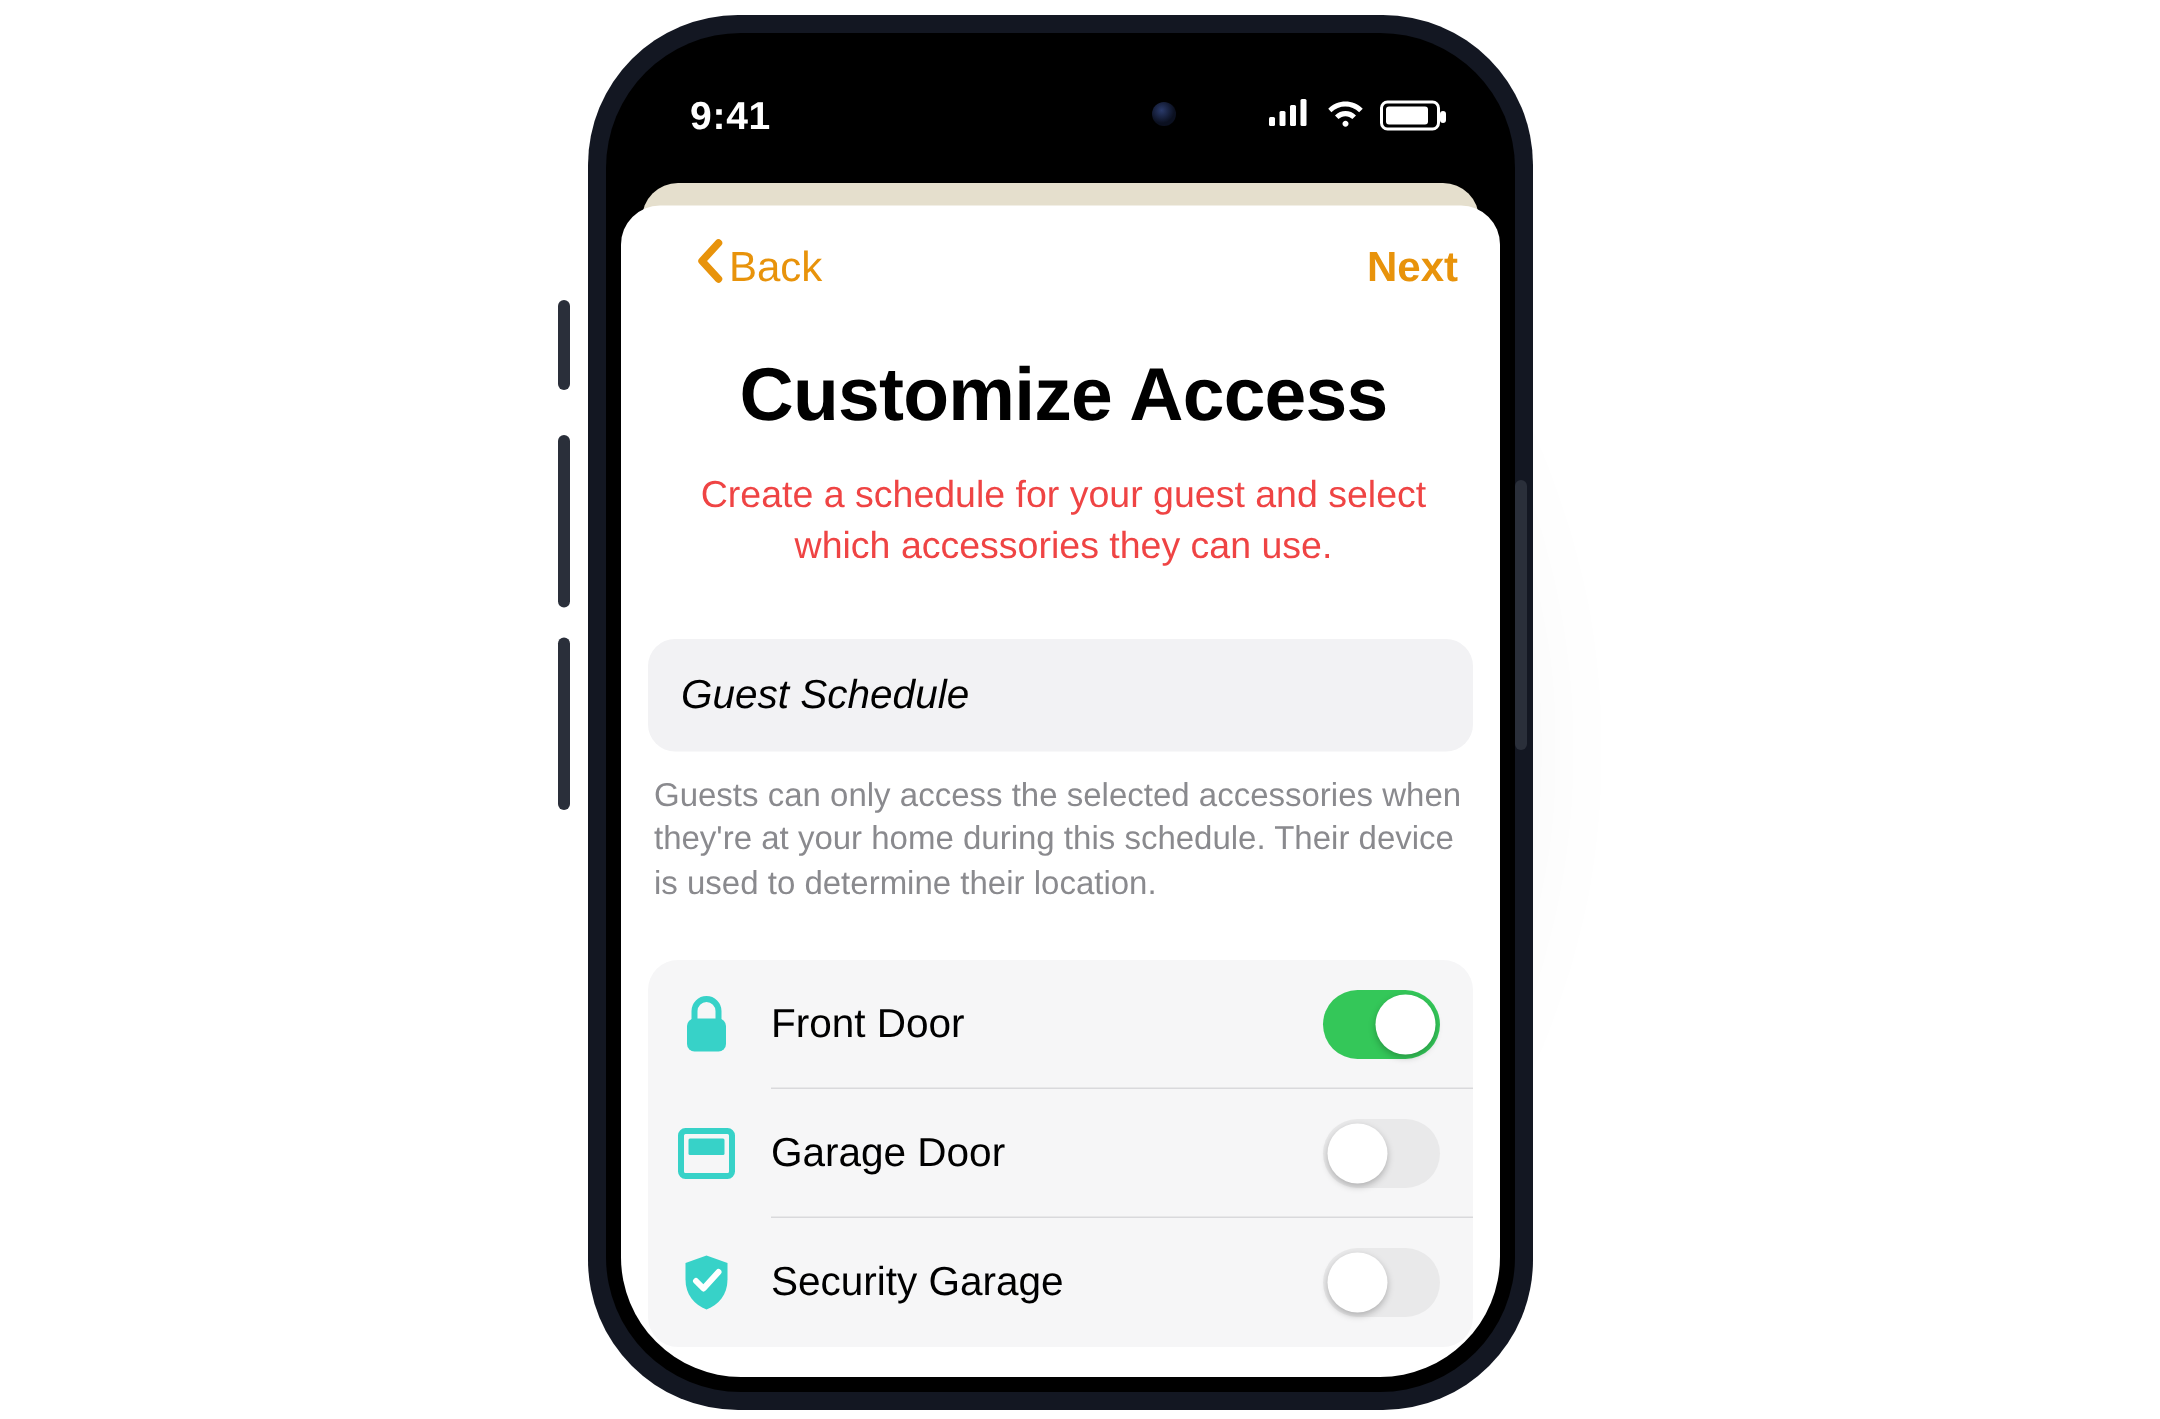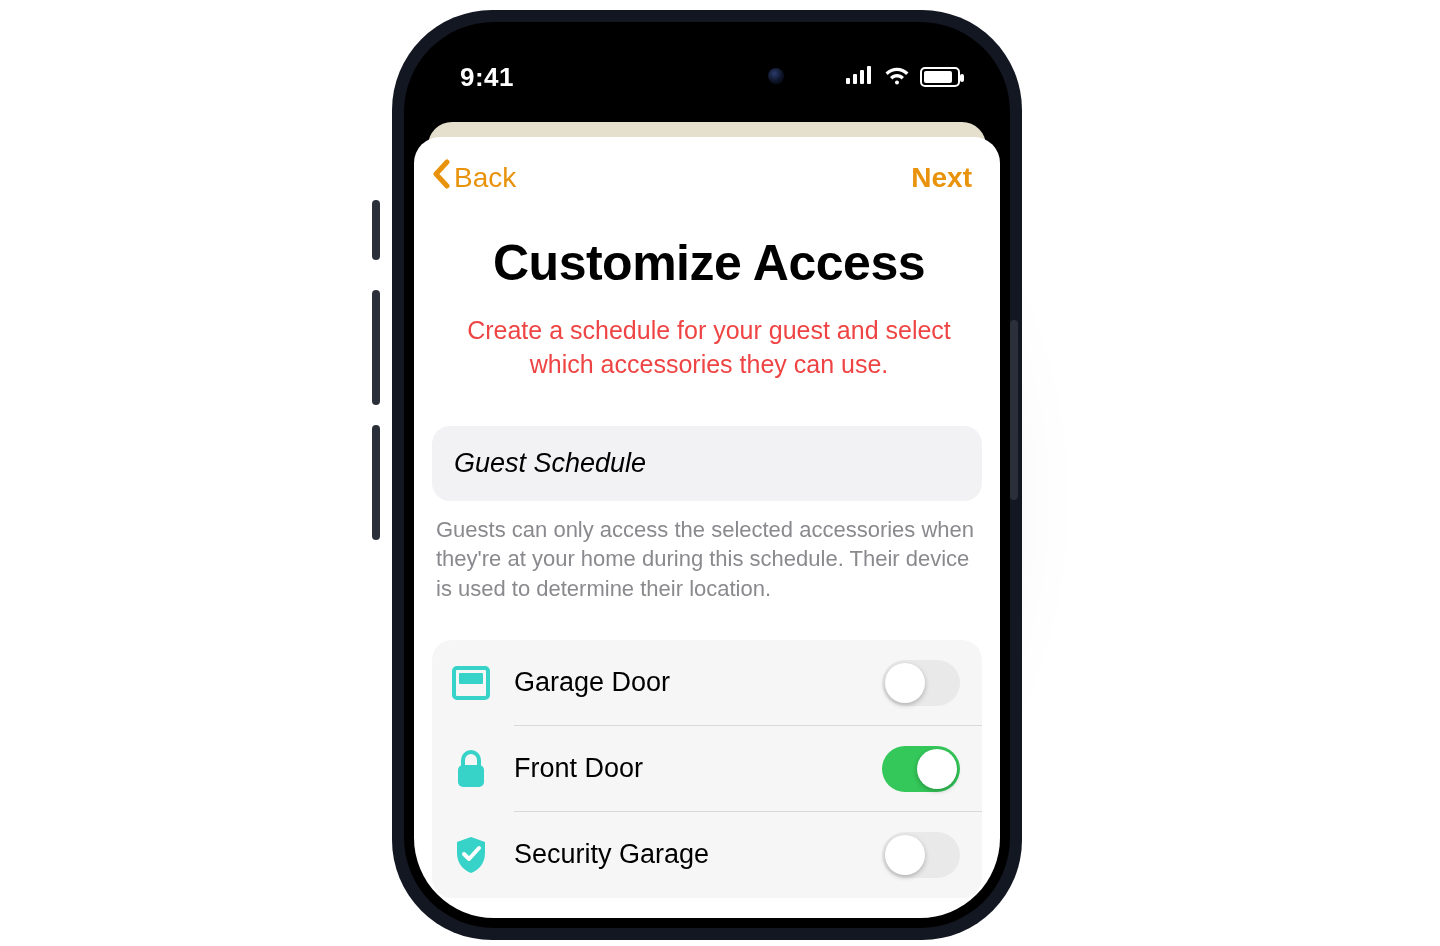--- a/index.html
+++ b/index.html
@@ -150,20 +150,21 @@
       background: #ffffff;
       border-radius: 26px 26px 0 0;
       padding-top: 8px;
     }
     .nav-bar {
       display: flex;
       align-items: center;
       justify-content: space-between;
       padding: 14px 28px 10px 18px;
       color: #f39c12;
+      margin-left: 32px;
     }
     .nav-back {
       display: flex;
       align-items: center;
       gap: 4px;
       font-size: 28px;
       font-weight: 400;
       color: #e8930b;
       cursor: pointer;
     }
@@ -334,40 +335,40 @@
             <div class="cell">
               <span class="label">Guest Schedule</span>
             </div>
           </div>
           <div class="footnote">Guests can only access the selected accessories when they're at your home during this schedule. Their device is used to determine their location.</div>
 
           <div class="list">
 
             <div class="list-row">
               <div class="list-icon">
+                <svg width="34" height="40" viewBox="0 0 34 40">
+                  <path d="M9 16 V11 a8 8 0 0 1 16 0 v5" fill="none" stroke="#37d2c8" stroke-width="4" stroke-linecap="round"></path>
+                  <rect x="4" y="16" width="26" height="22" rx="5" fill="#37d2c8"></rect>
+                </svg>
+              </div>
+              <div class="list-label">Front Door</div>
+              <div class="switch on">
+                  <div class="knob"></div>
+                </div>
+            </div>
+
+            <div class="list-row">
+              <div class="list-icon">
                 <svg width="40" height="36" viewBox="0 0 40 36">
                   <rect x="3" y="3" width="34" height="30" rx="3" fill="none" stroke="#37d2c8" stroke-width="4"></rect>
                   <rect x="8" y="8" width="24" height="11" rx="1" fill="#37d2c8"></rect>
                 </svg>
               </div>
               <div class="list-label">Garage Door</div>
               <div class="switch off">
-                  <div class="knob"></div>
-                </div>
-            </div>
-
-            <div class="list-row">
-              <div class="list-icon">
-                <svg width="34" height="40" viewBox="0 0 34 40">
-                  <path d="M9 16 V11 a8 8 0 0 1 16 0 v5" fill="none" stroke="#37d2c8" stroke-width="4" stroke-linecap="round"></path>
-                  <rect x="4" y="16" width="26" height="22" rx="5" fill="#37d2c8"></rect>
-                </svg>
-              </div>
-              <div class="list-label">Front Door</div>
-              <div class="switch on">
                   <div class="knob"></div>
                 </div>
             </div>
 
             <div class="list-row">
               <div class="list-icon">
                 <svg width="36" height="40" viewBox="0 0 36 40">
                   <path d="M18 2 L32 7 V18 C32 28 26 35 18 38 C10 35 4 28 4 18 V7 Z" fill="#37d2c8"></path>
                   <path d="M11 19 L16 24 L26 13" fill="none" stroke="#fff" stroke-width="4" stroke-linecap="round" stroke-linejoin="round"></path>
                 </svg>

